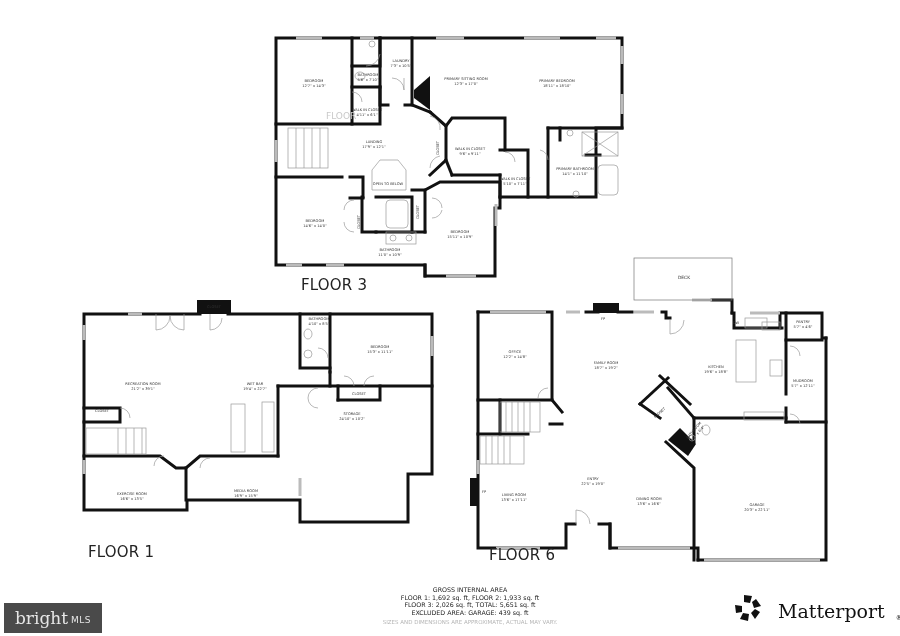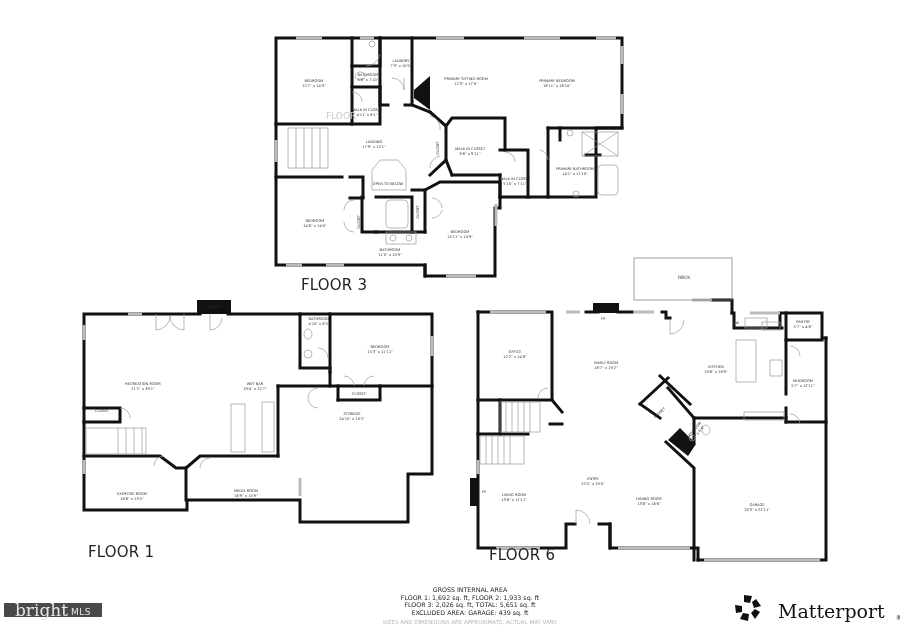--- a/index.html
+++ b/index.html
@@ -3,21 +3,21 @@
 <meta charset="utf-8">
 <style>
   html, body { margin: 0; padding: 0; background: #ffffff; }
   body { width: 900px; height: 636px; position: relative; overflow: hidden; font-family: "DejaVu Sans", sans-serif; }
   svg.plan { position: absolute; left: 0; top: 0; }
   .lbl { position: absolute; transform: translate(-50%, -50%); text-align: center; font-size: 3.6px; line-height: 4.6px; color: #333; white-space: nowrap; font-family: "DejaVu Sans", sans-serif; }
   .lbl .dim { display: block; }
   .floor-title { position: absolute; font-size: 15px; color: #222; font-family: "DejaVu Sans", sans-serif; letter-spacing: 0.2px; }
   .gia { position: absolute; left: 340px; top: 586px; width: 260px; text-align: center; font-size: 6.3px; line-height: 7.6px; color: #222; font-family: "DejaVu Sans", sans-serif; }
   .disclaimer { position: absolute; left: 340px; top: 619px; width: 260px; text-align: center; font-size: 5.5px; color: #b5b5b5; font-family: "DejaVu Sans", sans-serif; }
-  .bright { position: absolute; left: 4px; top: 603px; width: 98px; height: 14px; background: #4a4a4a; color: #e6e6e6; display: flex; align-items: center; justify-content: center; gap: 3px; }
+  .bright { position: absolute; left: 4px; top: 603px; width: 98px; height: 30px; background: #4a4a4a; color: #e6e6e6; display: flex; align-items: center; justify-content: center; gap: 3px; }
   .bright .word { font-family: "DejaVu Serif", serif; font-size: 17px; }
   .bright .mls { font-family: "DejaVu Sans", sans-serif; font-size: 9px; letter-spacing: 0.5px; margin-top: 3px; }
   .mp { position: absolute; left: 734px; top: 594px; display: flex; align-items: flex-end; gap: 16px; }
   .mp .mp-word { font-family: "DejaVu Serif", serif; font-size: 19px; color: #111; }
   .floor-badge { position: absolute; left: 164px; top: 114px; font-size: 9px; color: #c9c9c9; font-family: "DejaVu Sans", sans-serif; }
 </style>
 </head>
 <body>
 
 <svg class="plan" width="900" height="636" viewBox="0 0 900 636">

